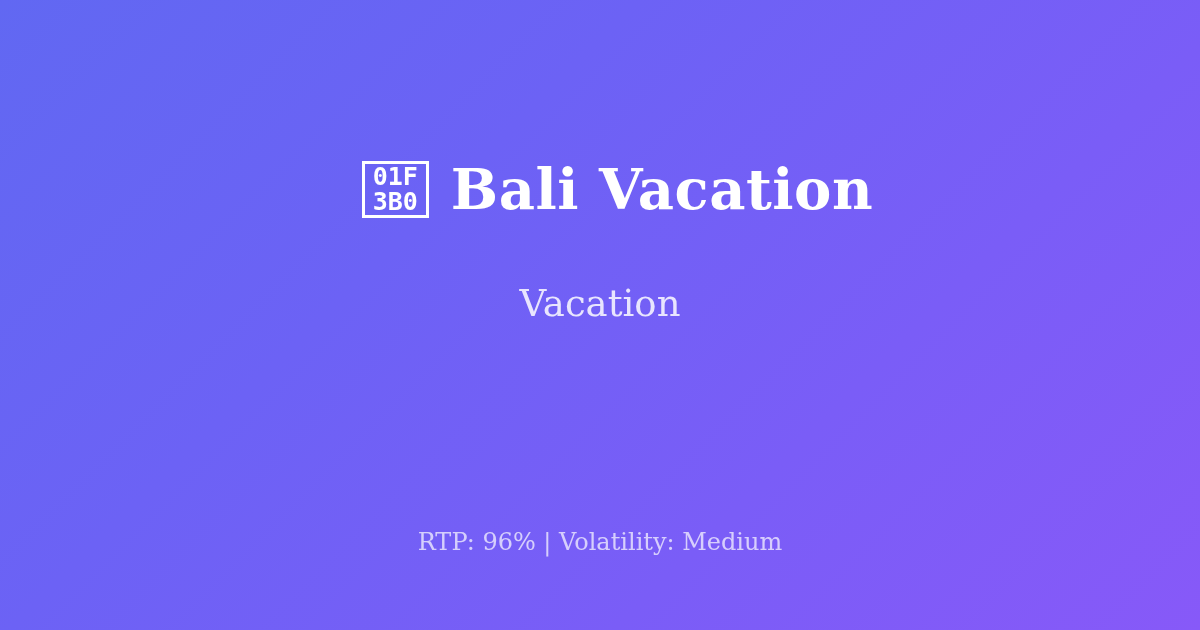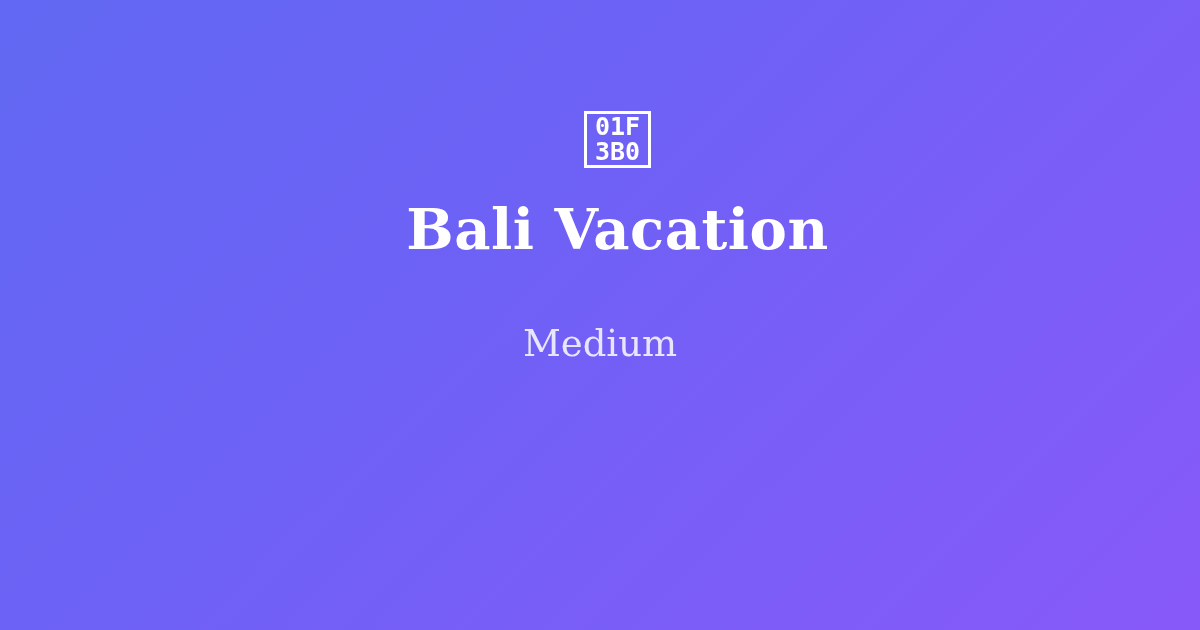--- a/index.html
+++ b/index.html
@@ -39,21 +39,21 @@
     flex-direction: column;
     align-items: center;
     justify-content: center;
     padding-bottom: 24px;
     box-sizing: border-box;
   }
 
   
   .title-row {
     display: flex;
-    flex-direction: column;
+    flex-direction: row;
     align-items: center;
     justify-content: center;
     gap: 22px;
     line-height: 1;
     margin-left: 35px;
   }
 
   
   .tofu-glyph {
     display: inline-flex;
@@ -128,18 +128,19 @@
   <div class="content-stack">
 
     <div class="title-row">
       <span class="tofu-glyph">
         <span class="tofu-line">01F</span>
         <span class="tofu-line">3B0</span>
       </span>
       <h1 class="game-title">Bali Vacation</h1>
     </div>
 
-    <p class="game-provider">Medium</p>
+    <p class="game-provider">Vacation</p>
 
   </div>
 
+  <p class="game-meta">RTP: 96% | Volatility: Medium</p>
 
 </div>
 
 </body></html>

